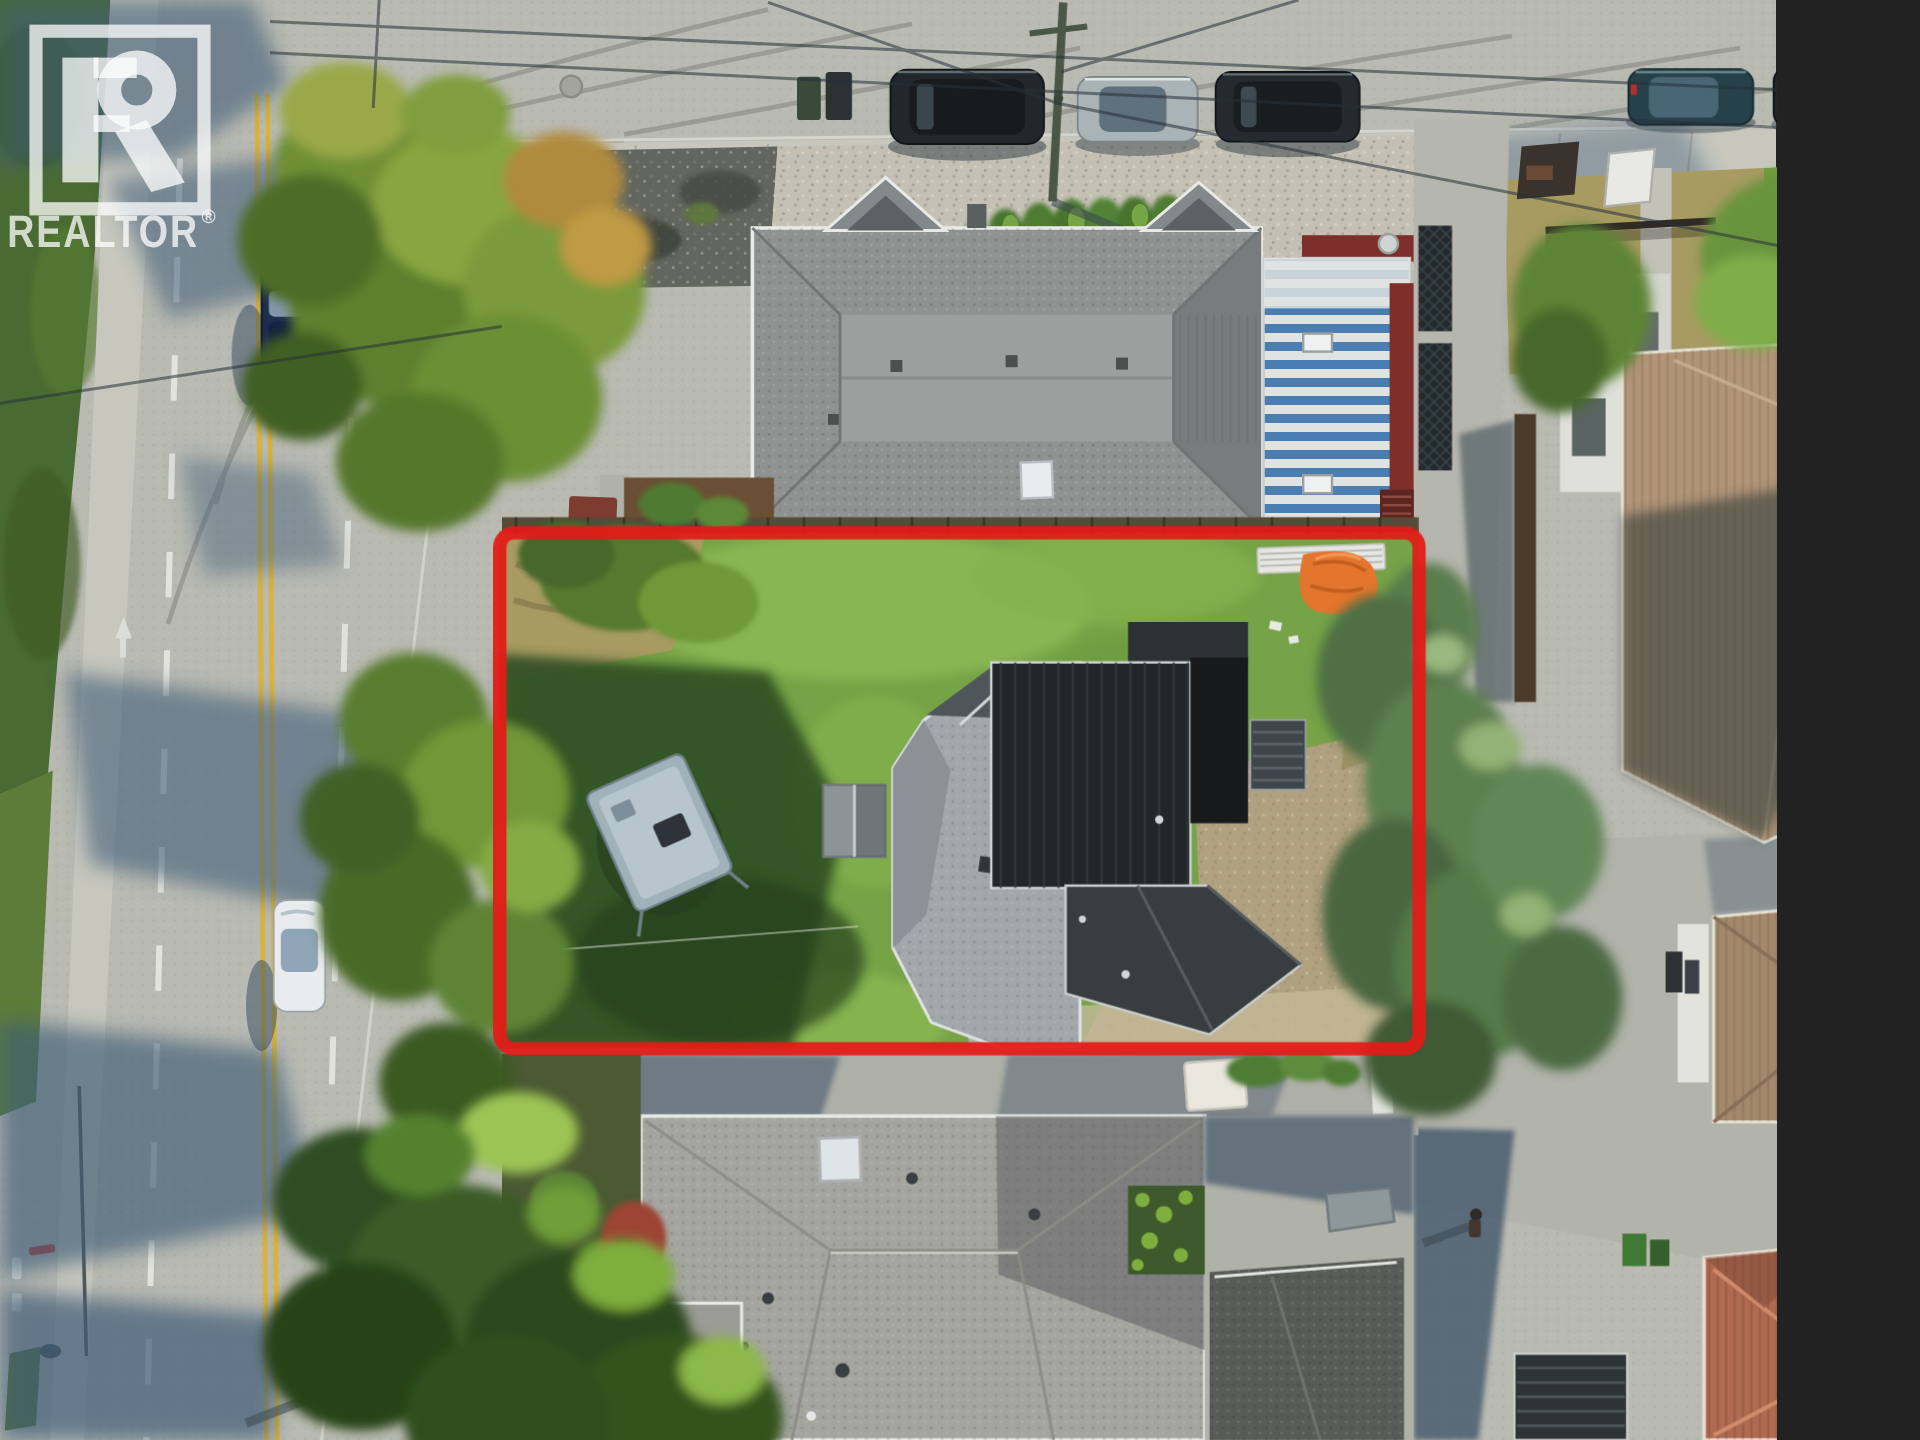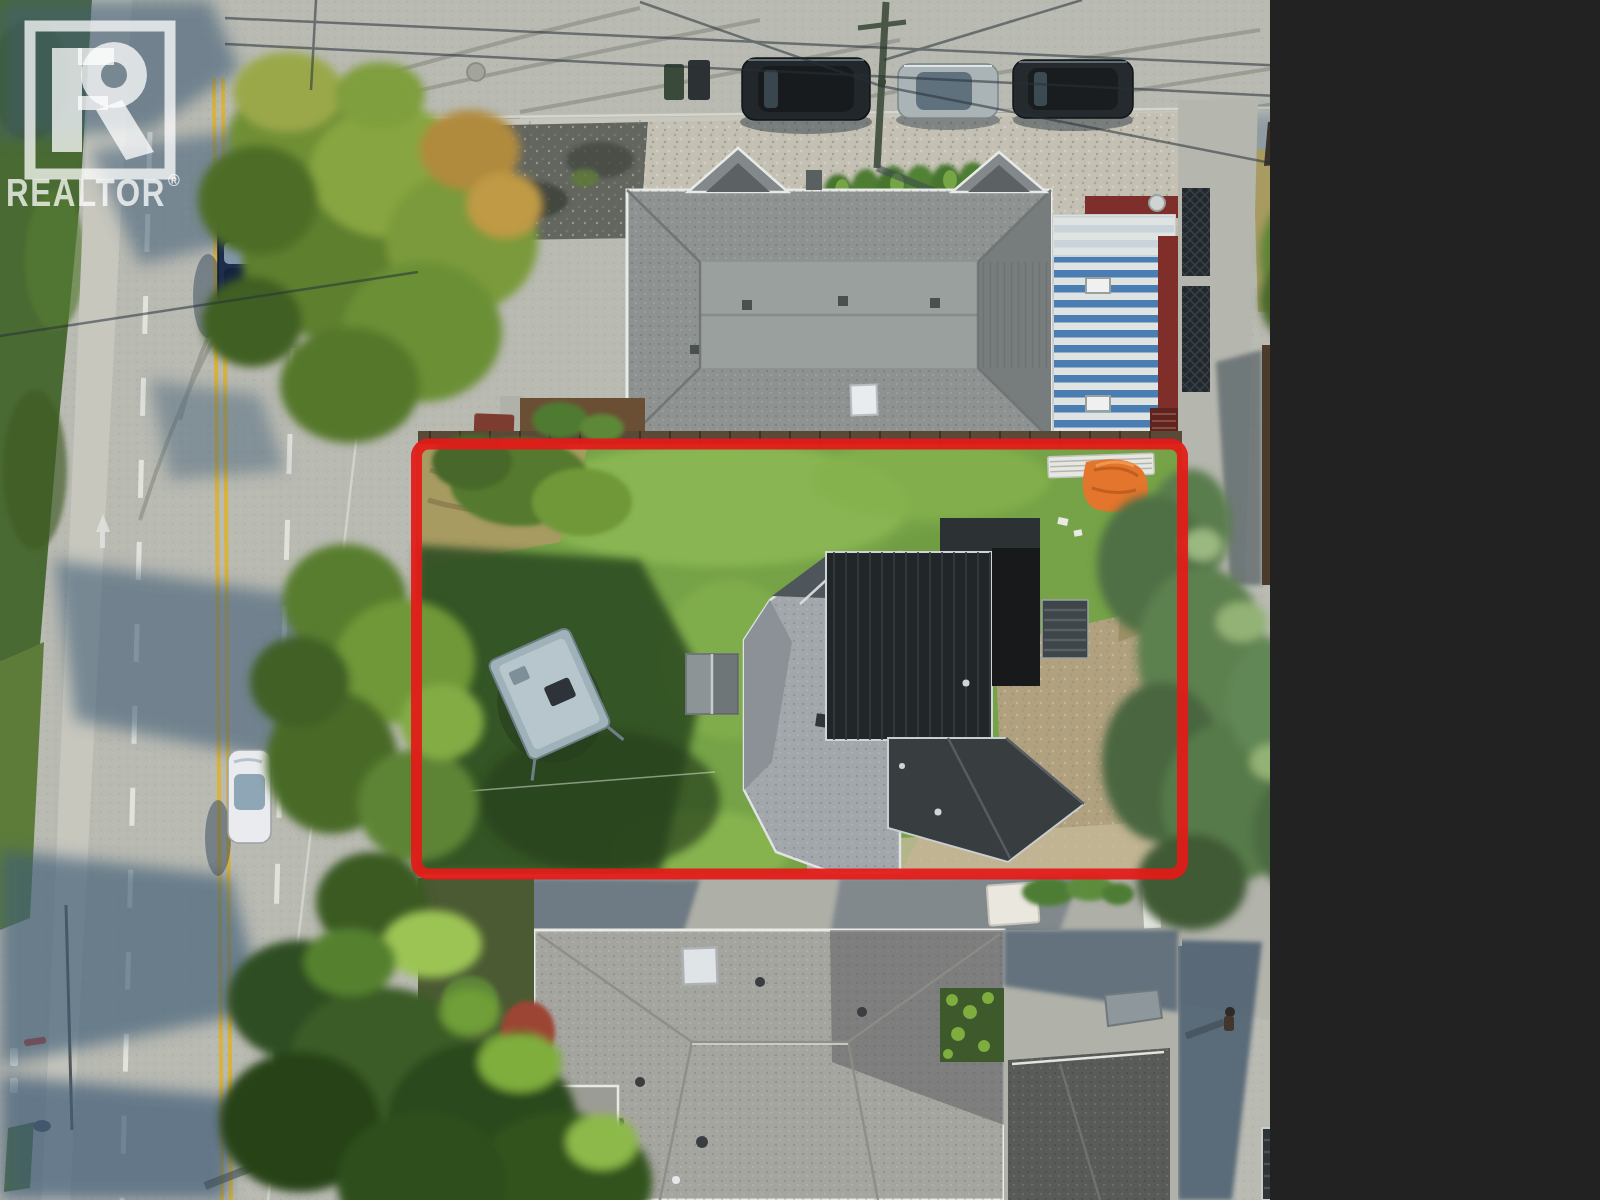--- a/index.html
+++ b/index.html
@@ -1,16 +1,16 @@
 <!DOCTYPE html>
 <html><head>
 <meta charset="utf-8">
 <style>
   html,body{margin:0;padding:0;background:#222;}
-  #photo{width:1270px;height:1200px;position:relative;overflow:hidden;
+  #photo{width:1480px;height:1200px;position:relative;overflow:hidden;
          font-family:"Liberation Sans", sans-serif;}
   svg{display:block}
   text{font-family:"Liberation Sans", sans-serif;}
 </style>
 </head>
 <body>
 
 <div id="photo">
 <svg width="1600" height="1200" viewBox="0 0 1600 1200" xmlns="http://www.w3.org/2000/svg">
   <defs>

